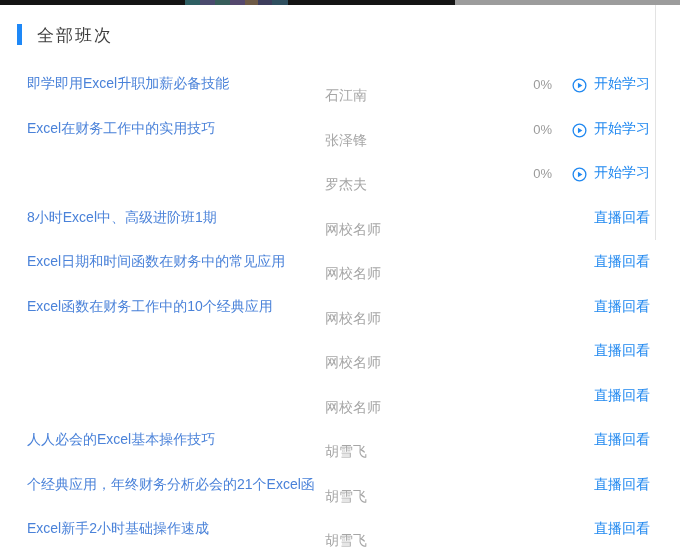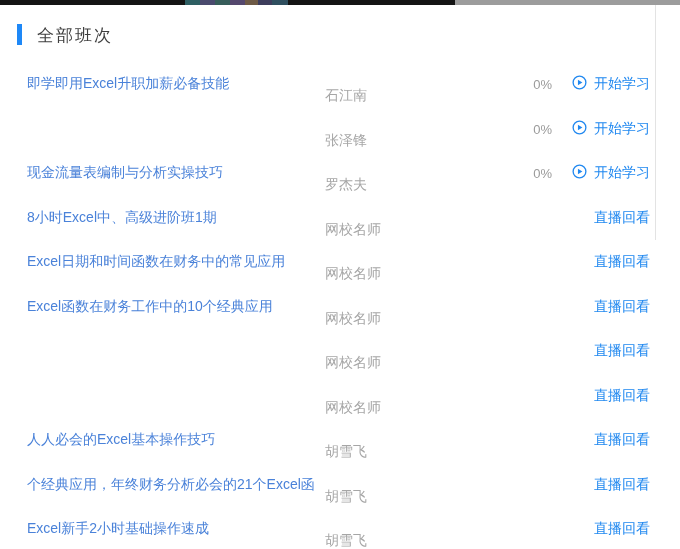--- a/index.html
+++ b/index.html
@@ -21,21 +21,21 @@
   
   .list{position:absolute;top:62px;left:0;width:680px;}
   .row{position:relative;height:44.5px;text-decoration:underline;}
   .row .title{position:absolute;left:27px;top:50%;transform:translateY(-50%);
     color:#4a82d9;font-size:14px;text-decoration:none;white-space:nowrap;cursor:pointer;}
   .row .instructor{position:absolute;left:325px;top:50%;transform:translateY(-50%);
     color:#a6a6a6;font-size:14px;white-space:nowrap;margin-top:12px;}
   .row .percent{position:absolute;left:505px;width:47px;text-align:right;top:50%;
     transform:translateY(-50%);color:#9b9b9b;font-size:13px;}
   .row .action{position:absolute;right:30px;top:50%;transform:translateY(-50%);
-    display:flex;align-items:flex-start;color:#2088f0;font-size:14px;text-decoration:none;
+    display:flex;align-items:flex-end;color:#2088f0;font-size:14px;text-decoration:none;
     white-space:nowrap;cursor:pointer;}
   .row .play-icon{display:inline-flex;align-items:center;margin-right:7px;}
 </style>
 </head>
 <body>
 
 <div class="screen">
 
   <div class="top-sliver">
     <div class="seg" style="width:185px;background:#141414;"></div>
@@ -67,35 +67,35 @@
         <svg width="15" height="15" viewBox="0 0 16 16">
           <circle cx="8" cy="8" r="6.8" fill="none" stroke="#2088f0" stroke-width="1.4"></circle>
           <path d="M6.3 5.1 L11.1 8 L6.3 10.9 Z" fill="#2088f0"></path>
         </svg>
       </span>
       <span class="action-label">开始学习</span>
     </a>
   </div>
 
   <div class="row">
+    <a class="title">Excel在财务工作中的实用技巧</a>
     <span class="instructor">张泽锋</span>
     <span class="percent">0%</span>
     <a class="action">
       <span class="play-icon">
         <svg width="15" height="15" viewBox="0 0 16 16">
           <circle cx="8" cy="8" r="6.8" fill="none" stroke="#2088f0" stroke-width="1.4"></circle>
           <path d="M6.3 5.1 L11.1 8 L6.3 10.9 Z" fill="#2088f0"></path>
         </svg>
       </span>
       <span class="action-label">开始学习</span>
     </a>
   </div>
 
   <div class="row">
-    <a class="title">现金流量表编制与分析实操技巧</a>
     <span class="instructor">罗杰夫</span>
     <span class="percent">0%</span>
     <a class="action">
       <span class="play-icon">
         <svg width="15" height="15" viewBox="0 0 16 16">
           <circle cx="8" cy="8" r="6.8" fill="none" stroke="#2088f0" stroke-width="1.4"></circle>
           <path d="M6.3 5.1 L11.1 8 L6.3 10.9 Z" fill="#2088f0"></path>
         </svg>
       </span>
       <span class="action-label">开始学习</span>

